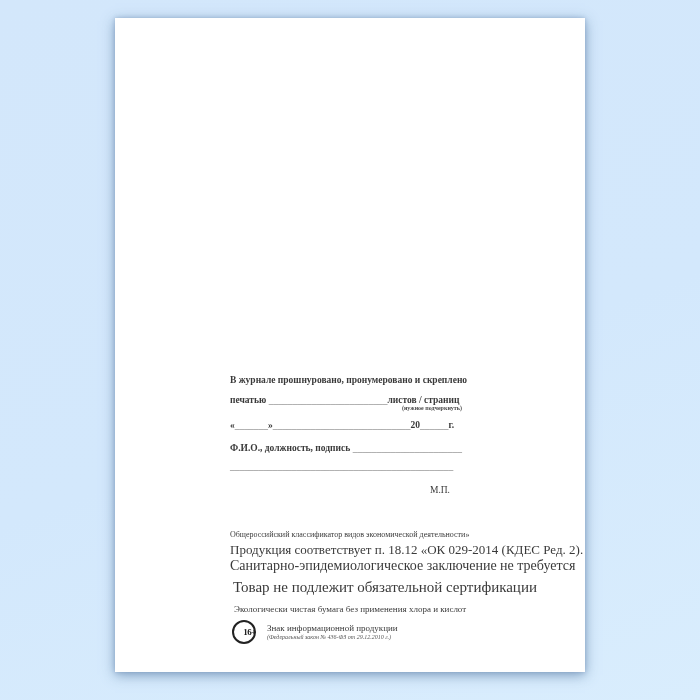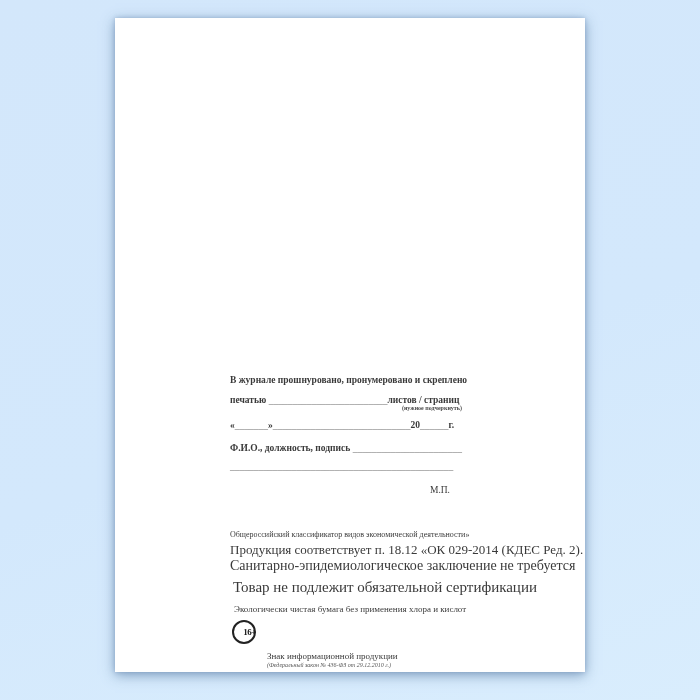--- a/index.html
+++ b/index.html
@@ -54,21 +54,21 @@
     border: 2px solid #222222;
     border-radius: 50%;
     display: flex; align-items: center; justify-content: center;
     font-weight: bold;
     font-size: 9px;
     letter-spacing: -0.5px;
     color: #222222;
     flex: 0 0 auto;
     padding-left: 11px;
   }
-  .age-text { margin-left: 11px; padding-top: 3px; margin-top: 28px; }
+  .age-text { margin-left: 11px; padding-top: 3px; }
   .age-title { font-size: 9px; line-height: 10px; color: #3a3a3a; }
   .age-law { font-size: 6px; line-height: 8px; font-style: italic; color: #555555; white-space: nowrap; }
 </style>
 </head>
 <body>
 
 <div class="scene">
   <div class="page">
 
     <div class="row heading bold">В журнале прошнуровано, пронумеровано и скреплено</div>

